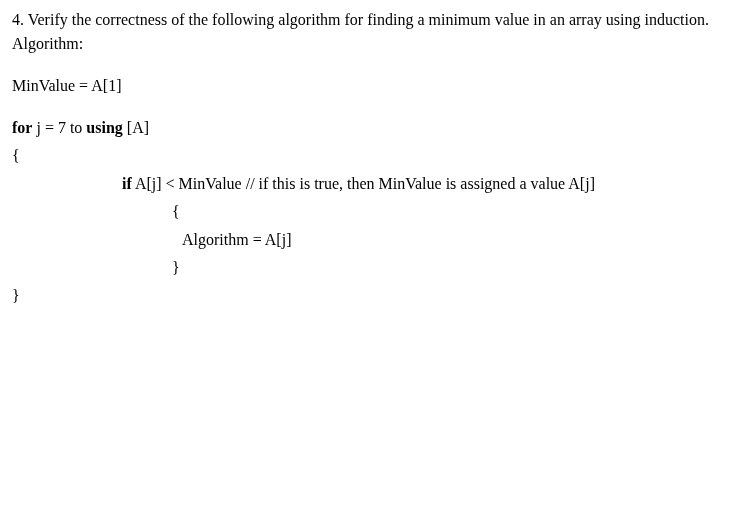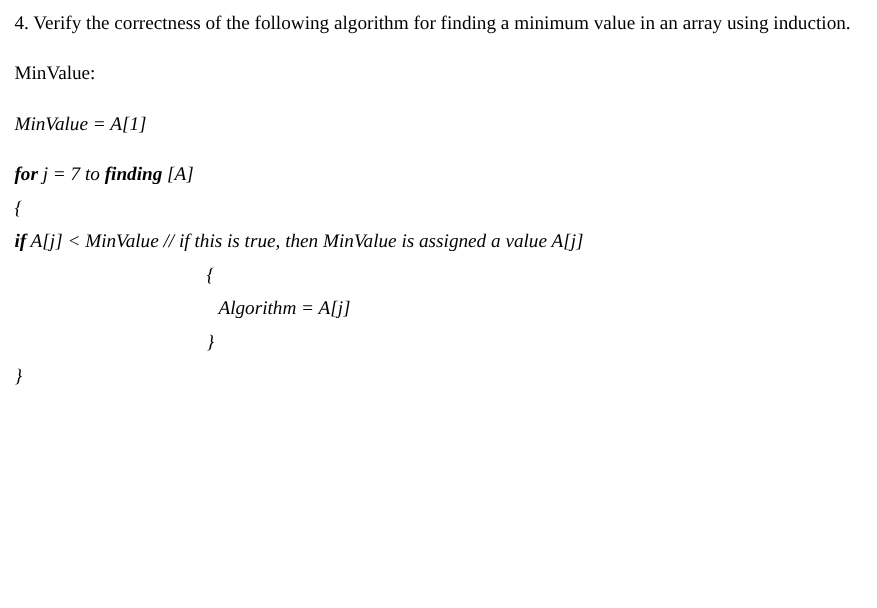--- a/index.html
+++ b/index.html
@@ -8,60 +8,59 @@
       color: #000;
       background: #fff;
       margin: 0;
       padding: 8px 12px;
       width: 731px;
       box-sizing: border-box;
       line-height: 1.5;
     }
     .question {
       text-align: justify;
-      margin-bottom: 18px;
     }
     .label {
       margin-bottom: 18px;
     }
     .code-line {
       margin-bottom: 4px;
-      font-style: italic;
     }
     .brace {
       color: #000;
     }
     .indent-1 {
+      margin-left: 110px;
     }
     .indent-2 {
       margin-left: 160px;
     }
     .indent-3 {
       margin-left: 170px;
     }
     .spacer {
       height: 14px;
     }
   </style>
 </head>
 <body>
 
 <div class="question">
   <span>4.</span>
   <span>Verify the correctness of the following algorithm for finding a minimum value in an array using induction.</span>
 </div>
 
-<div class="label">MinValue:</div>
+<div class="label">Algorithm:</div>
 
 <div class="code-line">MinValue = A[1]</div>
 
 <div class="spacer"></div>
 
 <div class="code-line">
-  <b>for</b><span> j = 7 to </span><b>finding</b><span> [A]</span>
+  <b>for</b><span> j = 7 to </span><b>using</b><span> [A]</span>
 </div>
 
 <div class="code-line brace">{</div>
 
 <div class="code-line indent-1">
   <b>if</b><span> A[j] &lt; MinValue // if this is true, then MinValue is assigned a value A[j]</span>
 </div>
 
 <div class="code-line indent-2 brace">{</div>
 

